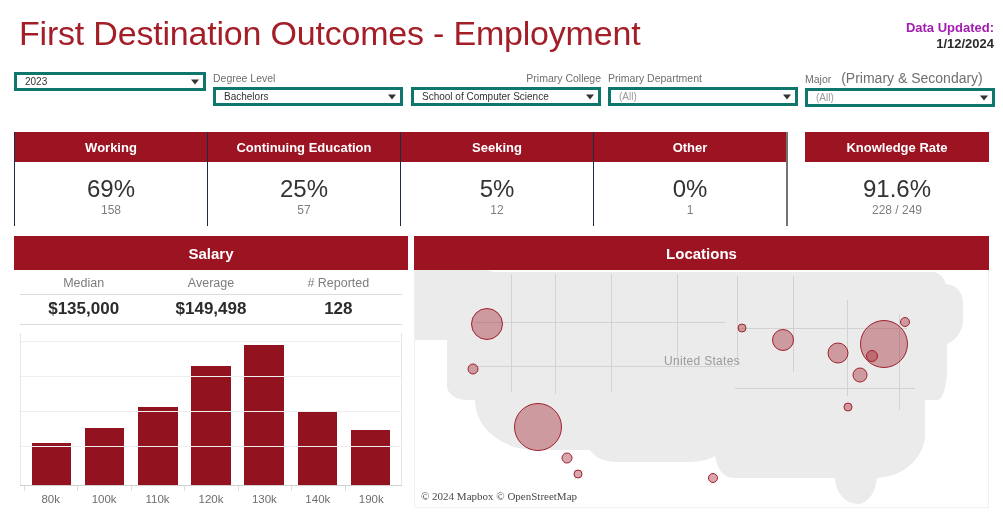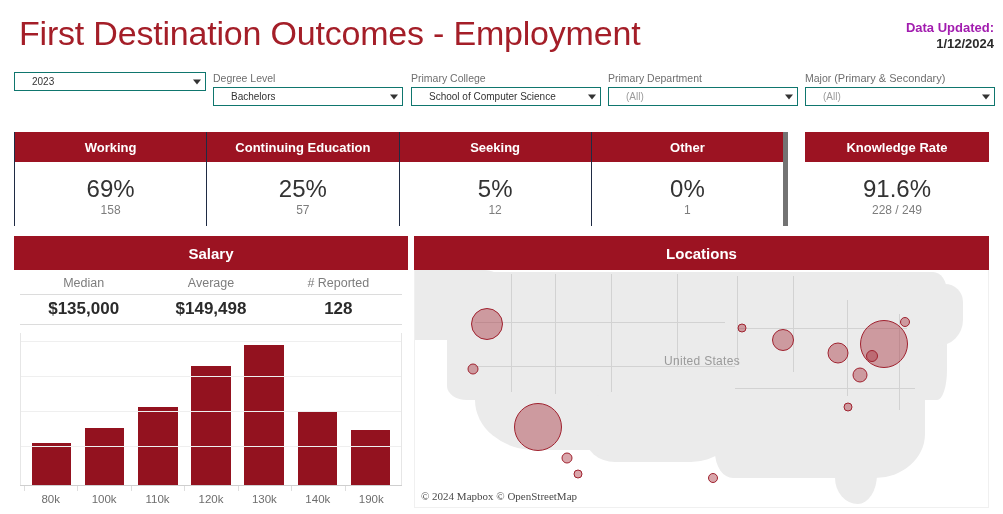--- a/index.html
+++ b/index.html
@@ -25,41 +25,41 @@
   .updated-label { font-size:13px; font-weight:bold; color:#a21caf; }
   .updated-date  { font-size:13px; font-weight:bold; color:#2b2b2b; }
 
   
   .filters { position:absolute; left:0; top:72px; width:1003px; height:46px; }
   .filter { position:absolute; top:0; }
   .filter-label {
     font-size:10.5px; color:#6f6f6f; margin-bottom:3px;
     white-space:nowrap; line-height:12px;
   }
-  .filter-label .sub { font-size:11px; }
+  .filter-label .sub { font-size:14px;margin-left:7px; }
   .filter-box {
-    position:relative; height:19px; border:1px solid #0f766e; background:#fff;
-    display:flex; align-items:center; padding-left:17px; padding-right:18px;
+    position:relative; height:19px; border:3px solid #0f766e; background:#fff;
+    display:flex; align-items:center; padding-left:8px; padding-right:18px;
   }
   .filter-value {
     font-size:10px; color:#333; white-space:nowrap; overflow:hidden;
     text-overflow:ellipsis;
   }
   .filter-value.muted { color:#9a9a9a; }
   .caret {
     position:absolute; right:4px; top:50%; transform:translateY(-50%);
     width:0; height:0; border-left:4px solid transparent;
     border-right:4px solid transparent; border-top:5px solid #333;
   }
 
   
   .kpi-row { position:absolute; left:14px; top:132px; width:975px; height:94px; }
   .kpi-group {
     position:absolute; left:0; top:0; width:774px; height:94px;
-    display:flex; border-left:1px solid #1f2b44; border-right:5px solid #737373;
+    display:flex; border-left:1px solid #1f2b44; border-right:2px solid #737373;
   }
   .kpi {
     flex:1 1 0; position:relative; display:flex; flex-direction:column;
     border-right:1px solid #1f2b44; background:#fff;
   }
   .kpi:last-child { border-right:none; }
   .kpi-head {
     height:30px; background:#9C1322; color:#fff;
     display:flex; align-items:center; justify-content:center;
     font-size:13px; font-weight:bold;
@@ -168,21 +168,21 @@
     </div>
 
     <div class="filter" style="left:213px; width:190px;">
       <div class="filter-label">Degree Level</div>
       <div class="filter-box">
         <span class="filter-value">Bachelors</span>
         <span class="caret"></span>
       </div>
     </div>
 
-    <div class="filter" style="left:411px; width:190px;">
+    <div class="filter" style="left:411px; width:190px;text-align:right;">
       <div class="filter-label">Primary College</div>
       <div class="filter-box">
         <span class="filter-value">School of Computer Science</span>
         <span class="caret"></span>
       </div>
     </div>
 
     <div class="filter" style="left:608px; width:190px;">
       <div class="filter-label">Primary Department</div>
       <div class="filter-box">

